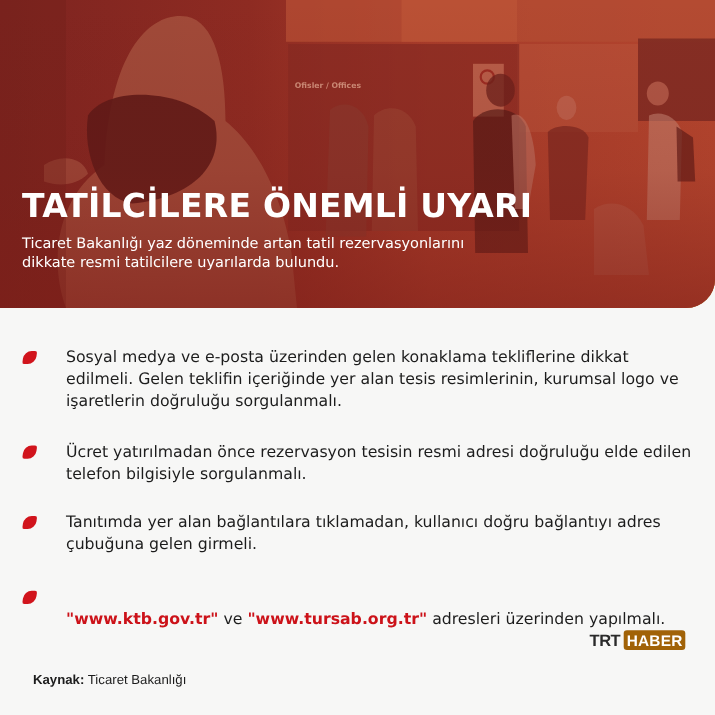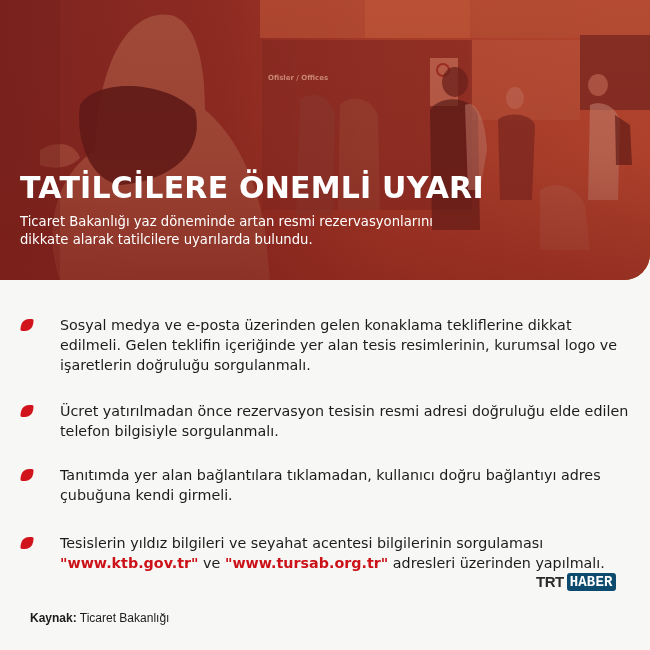--- a/index.html
+++ b/index.html
@@ -47,28 +47,28 @@
     .i2 { position: absolute; top: 86px; }
     .i3 { position: absolute; top: 150px; }
     .i4 { position: absolute; top: 218px; }
 
     .source {
       position: absolute; left: 20px; top: 611px;
       font-family: "Liberation Sans", sans-serif; font-size: 12px; color: #1c1c1c;
     }
     .source b { font-weight: bold; margin-left: 10px; }
 
-    .logo { position: absolute; left: 536px; top: 573px; height: 18px; display: flex; align-items: flex-start; }
+    .logo { position: absolute; left: 536px; top: 573px; height: 18px; display: flex; align-items: center; }
     .logo .trt {
       font-family: "Liberation Sans", sans-serif; font-weight: bold; font-size: 15px;
       color: #2a2a2a; letter-spacing: -0.5px; margin-right: 3px;
     }
     .logo .haber {
-      font-family: Liberation Mono, monospace; font-weight: bold; font-size: 14px;
-      color: #ffffff; background: #0c4a6e; border-radius: 3px; padding: 1px 3px 0 3px;
+      font-family: Liberation Sans, sans-serif; font-weight: bold; font-size: 14px;
+      color: #ffffff; background: #a16207; border-radius: 3px; padding: 1px 3px 0 3px;
       letter-spacing: 0.2px; line-height: 17px;
     }
   </style>
 </head>
 <body>
 
 <div class="hero">
   <svg class="photo" width="650" height="280" viewBox="0 0 650 280" preserveAspectRatio="none">
     <defs>
       <linearGradient id="bg" x1="0" y1="0" x2="1" y2="0">
@@ -102,39 +102,39 @@
     <ellipse cx="598" cy="85" rx="10" ry="11" fill="#c06a55" opacity="0.7"></ellipse>
     <path d="M590,105 C600,100 615,105 620,120 L618,200 L588,200 Z" fill="#c98a78" opacity="0.55"></path>
     <path d="M615,115 L630,125 L632,165 L616,165 Z" fill="#5e1b17" opacity="0.7"></path>
     <path d="M340,105 C350,95 370,95 378,115 L380,210 L338,210 Z" fill="#9a4433" opacity="0.65"></path>
     <path d="M300,100 C312,90 330,95 335,115 L333,215 L296,215 Z" fill="#8a3a2e" opacity="0.6"></path>
     <path d="M540,190 C555,180 575,185 585,205 L590,250 L540,250 Z" fill="#b85f4c" opacity="0.5"></path>
     <path d="M0,0 L60,0 L60,280 L0,280 Z" fill="#701f1b" opacity="0.35"></path>
   </svg>
   <div class="shade"></div>
   <div class="hero-title">TATİLCİLERE ÖNEMLİ UYARI</div>
-  <div class="hero-sub">Ticaret Bakanlığı yaz döneminde artan resmi rezervasyonlarını dikkate alarak tatilcilere uyarılarda bulundu.</div>
+  <div class="hero-sub">Ticaret Bakanlığı yaz döneminde artan tatil rezervasyonlarını dikkate resmi tatilcilere uyarılarda bulundu.</div>
 </div>
 
 <div class="items">
   <div class="item i1">
     <span class="bullet"></span>
     <div class="item-text">Sosyal medya ve e-posta üzerinden gelen konaklama tekliflerine dikkat edilmeli. Gelen teklifin içeriğinde yer alan tesis resimlerinin, kurumsal logo ve işaretlerin doğruluğu sorgulanmalı.</div>
   </div>
   <div class="item i2">
     <span class="bullet"></span>
     <div class="item-text">Ücret yatırılmadan önce rezervasyon tesisin resmi adresi doğruluğu elde edilen telefon bilgisiyle sorgulanmalı.</div>
   </div>
   <div class="item i3">
     <span class="bullet"></span>
-    <div class="item-text">Tanıtımda yer alan bağlantılara tıklamadan, kullanıcı doğru bağlantıyı adres çubuğuna kendi girmeli.</div>
+    <div class="item-text">Tanıtımda yer alan bağlantılara tıklamadan, kullanıcı doğru bağlantıyı adres çubuğuna gelen girmeli.</div>
   </div>
   <div class="item i4">
     <span class="bullet"></span>
-    <div class="item-text"><span>Tesislerin yıldız bilgileri ve seyahat acentesi bilgilerinin sorgulaması</span><br><span class="url">"www.ktb.gov.tr"</span><span> ve </span><span class="url">"www.tursab.org.tr"</span><span> adresleri üzerinden yapılmalı.</span></div>
+    <div class="item-text"><br><span class="url">"www.ktb.gov.tr"</span><span> ve </span><span class="url">"www.tursab.org.tr"</span><span> adresleri üzerinden yapılmalı.</span></div>
   </div>
 </div>
 
 <div class="source"><b>Kaynak:</b><span> Ticaret Bakanlığı</span></div>
 
 <div class="logo">
   <span class="trt">TRT</span>
   <span class="haber">HABER</span>
 </div>
 

